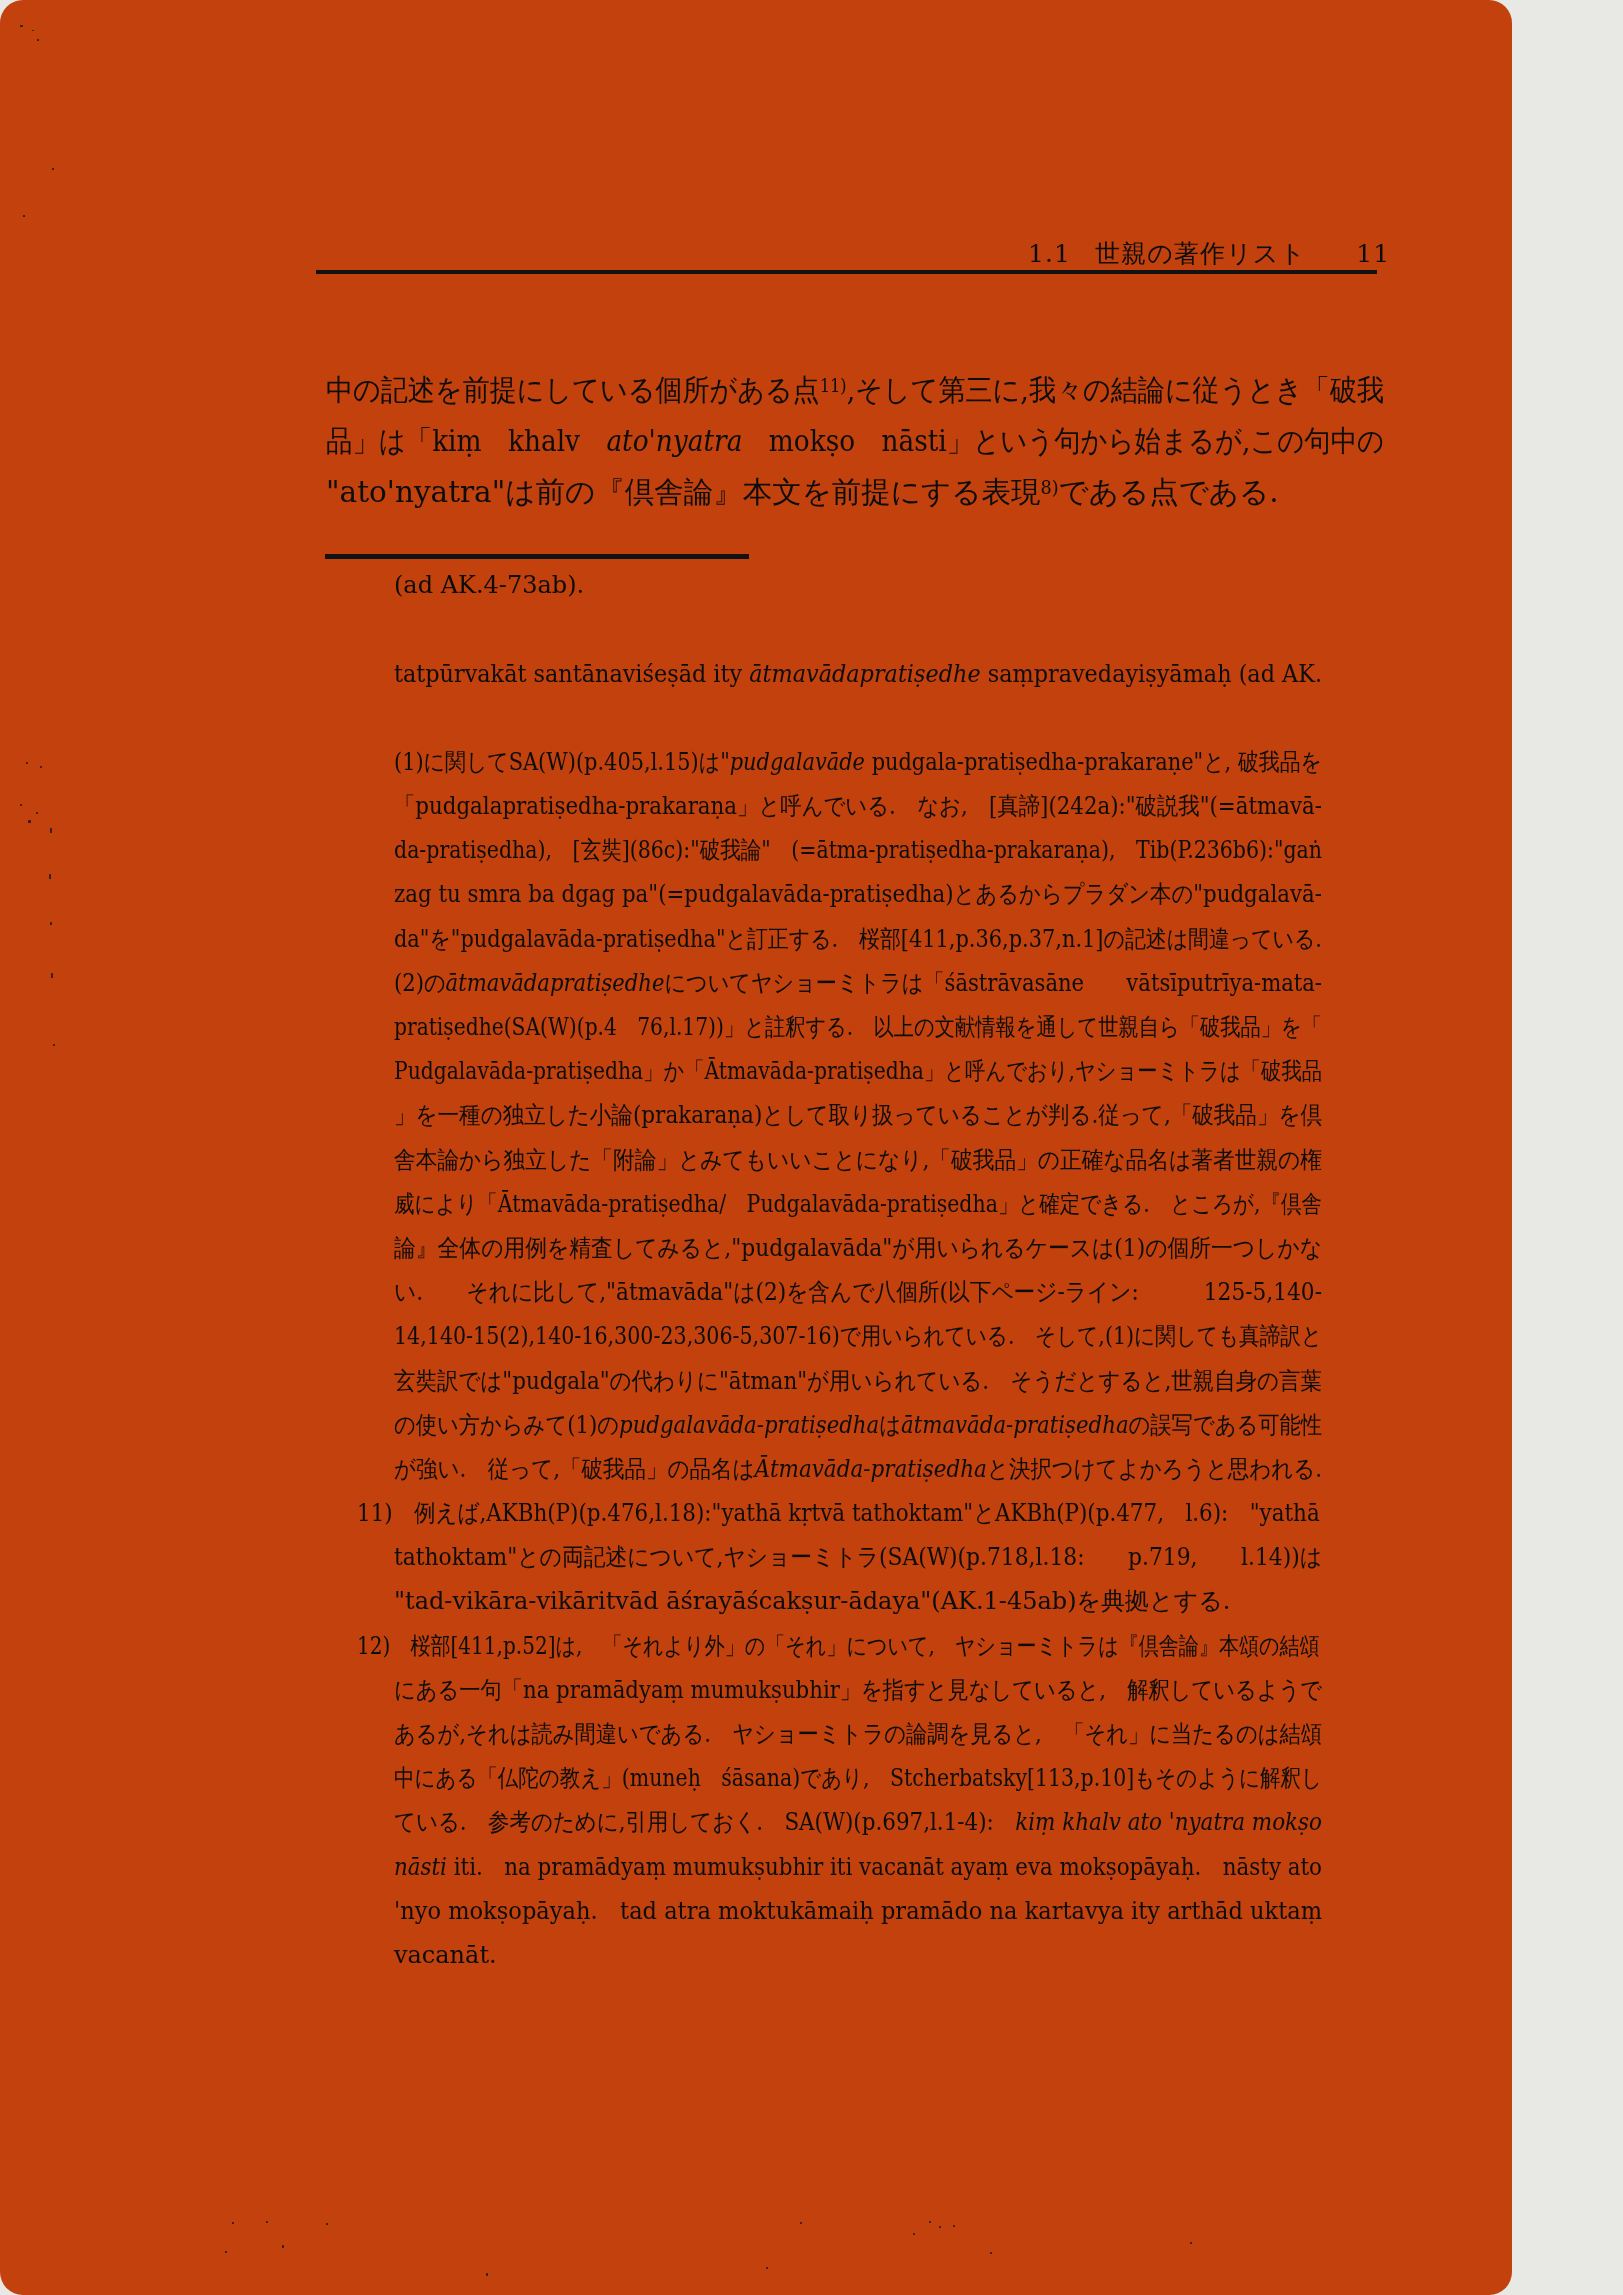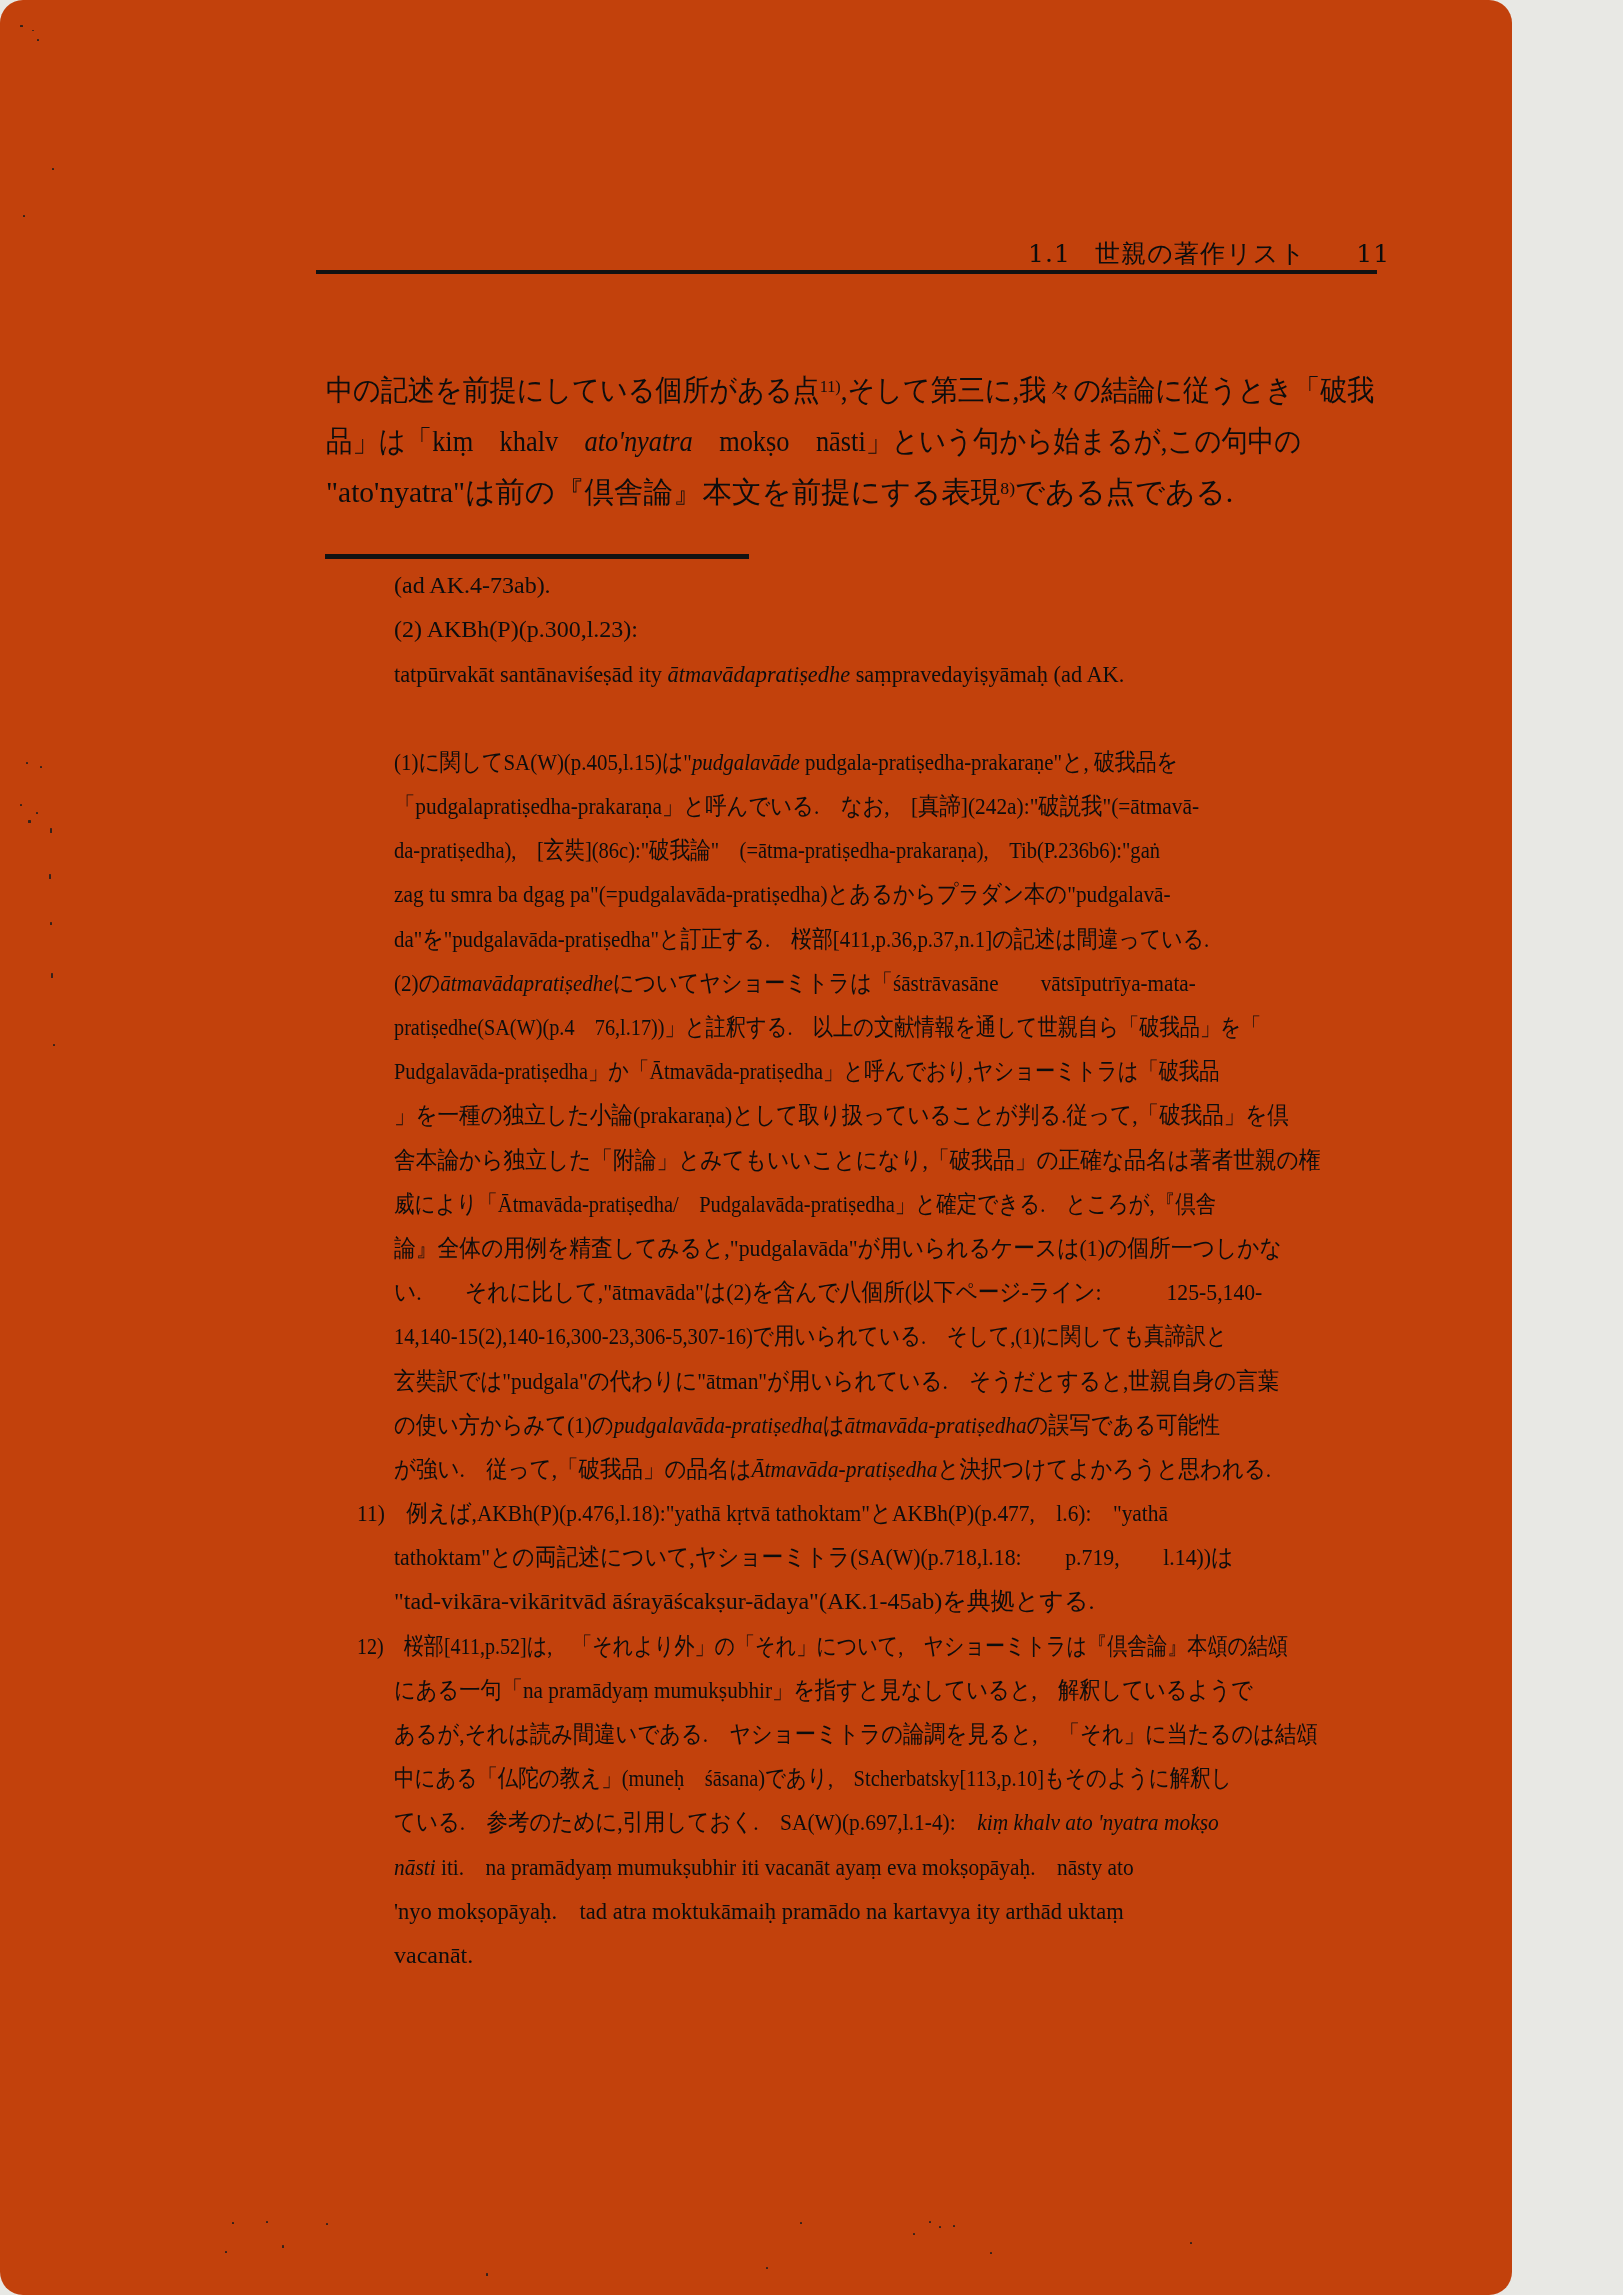--- a/index.html
+++ b/index.html
@@ -5,21 +5,21 @@
   html,body{margin:0;padding:0;background:#e8e8e4;}
   .page{
     position:relative;
     width:1512px;height:2295px;
     background:#c2410c;
     color:#0d0d0d;
     font-family:"DejaVu Serif","Liberation Serif",serif;
     overflow:hidden;
     border-radius:23px;
   }
-  .line{position:absolute;white-space:nowrap;line-height:1.15;font-family:Liberation Serif, serif;}
+  .line{position:absolute;white-space:nowrap;line-height:1.15;}
   .inner{display:inline-block;white-space:nowrap;transform-origin:0 0;}
   .para{left:326px;width:1057px;font-size:29.5px;}
   .fn{left:394px;width:986px;font-size:24px;}
   .fn.outdent{left:357px;width:1023px;}
   .it{font-style:italic;}
   .sup{font-size:0.6em;vertical-align:0.45em;}
   .rule{position:absolute;background:#121212;}
   .header-block{position:absolute;top:237px;left:1028px;font-size:25px;letter-spacing:1.1px;white-space:nowrap;}
   .header-block .gap1{display:inline-block;width:24px;}
   .header-block .gap2{display:inline-block;width:50px;}
@@ -35,21 +35,20 @@
   </div>
   <div class="rule" style="top:270px;left:316px;width:1061px;height:4px;"></div>
 
   <div class="line para fit" style="top:374px;"><span class="inner" style="transform: scaleX(0.91778);"><span>中の記述を前提にしている個所がある点</span><span class="sup">11)</span><span>,そして第三に,我々の結論に従うとき「破我</span></span></div>
   <div class="line para fit" style="top:425px;"><span class="inner" style="transform: scaleX(0.894236);"><span>品」は「kiṃ　khalv　</span><span class="it">ato'nyatra</span><span>　mokṣo　nāsti」という句から始まるが,この句中の</span></span></div>
   <div class="line para" style="top:476px;"><span class="inner"><span>"ato'nyatra"は前の『倶舎論』本文を前提にする表現</span><span class="sup">8)</span><span>である点である.</span></span></div>
 
   <div class="rule" style="top:554px;left:325px;width:424px;height:5.1px;"></div>
 
   <div class="line fn" style="top:572px;"><span class="inner"><span>(ad AK.4-73ab).</span></span></div>
-  <div class="line fn" style="top:616px;"><span class="inner"><span>(2) AKBh(P)(p.300,l.23):</span></span></div>
   <div class="line fn fit" style="top:661px;"><span class="inner" style="transform: scaleX(0.930932);"><span>tatpūrvakāt santānaviśeṣād ity </span><span class="it">ātmavādapratiṣedhe</span><span> saṃpravedayiṣyāmaḥ (ad AK.</span></span></div>
   <div class="line fn fit" style="top:749px;"><span class="inner" style="transform: scaleX(0.871034);"><span>(1)に関してSA(W)(p.405,l.15)は"</span><span class="it">pudgalavāde</span><span> pudgala-pratiṣedha-prakaraṇe"と, 破我品を</span></span></div>
   <div class="line fn fit" style="top:793px;"><span class="inner" style="transform: scaleX(0.889734);"><span>「pudgalapratiṣedha-prakaraṇa」と呼んでいる.　なお,　[真諦](242a):"破説我"(=ātmavā-</span></span></div>
   <div class="line fn fit" style="top:837px;"><span class="inner" style="transform: scaleX(0.855116);"><span>da-pratiṣedha),　[玄奘](86c):"破我論"　(=ātma-pratiṣedha-prakaraṇa),　Tib(P.236b6):"gaṅ</span></span></div>
   <div class="line fn fit" style="top:881px;"><span class="inner" style="transform: scaleX(0.888782);"><span>zag tu smra ba dgag pa"(=pudgalavāda-pratiṣedha)とあるからプラダン本の"pudgalavā-</span></span></div>
   <div class="line fn fit" style="top:926px;"><span class="inner" style="transform: scaleX(0.870449);"><span>da"を"pudgalavāda-pratiṣedha"と訂正する.　桜部[411,p.36,p.37,n.1]の記述は間違っている.</span></span></div>
   <div class="line fn fit" style="top:970px;"><span class="inner" style="transform: scaleX(0.8804);"><span>(2)の</span><span class="it">ātmavādapratiṣedhe</span><span>についてヤショーミトラは「śāstrāvasāne　　vātsīputrīya-mata-</span></span></div>
   <div class="line fn fit" style="top:1014px;"><span class="inner" style="transform: scaleX(0.843943);"><span>pratiṣedhe(SA(W)(p.4　76,l.17))」と註釈する.　以上の文献情報を通して世親自ら「破我品」を「</span></span></div>
   <div class="line fn fit" style="top:1058px;"><span class="inner" style="transform: scaleX(0.846162);"><span>Pudgalavāda-pratiṣedha」か「Ātmavāda-pratiṣedha」と呼んでおり,ヤショーミトラは「破我品</span></span></div>
   <div class="line fn fit" style="top:1102px;"><span class="inner" style="transform: scaleX(0.897297);"><span>」を一種の独立した小論(prakaraṇa)として取り扱っていることが判る.従って,「破我品」を倶</span></span></div>

